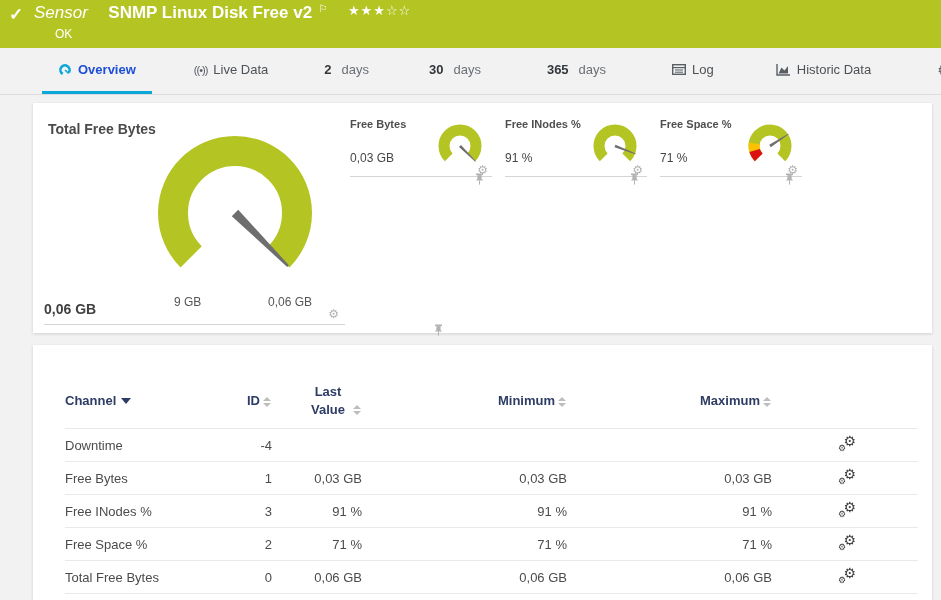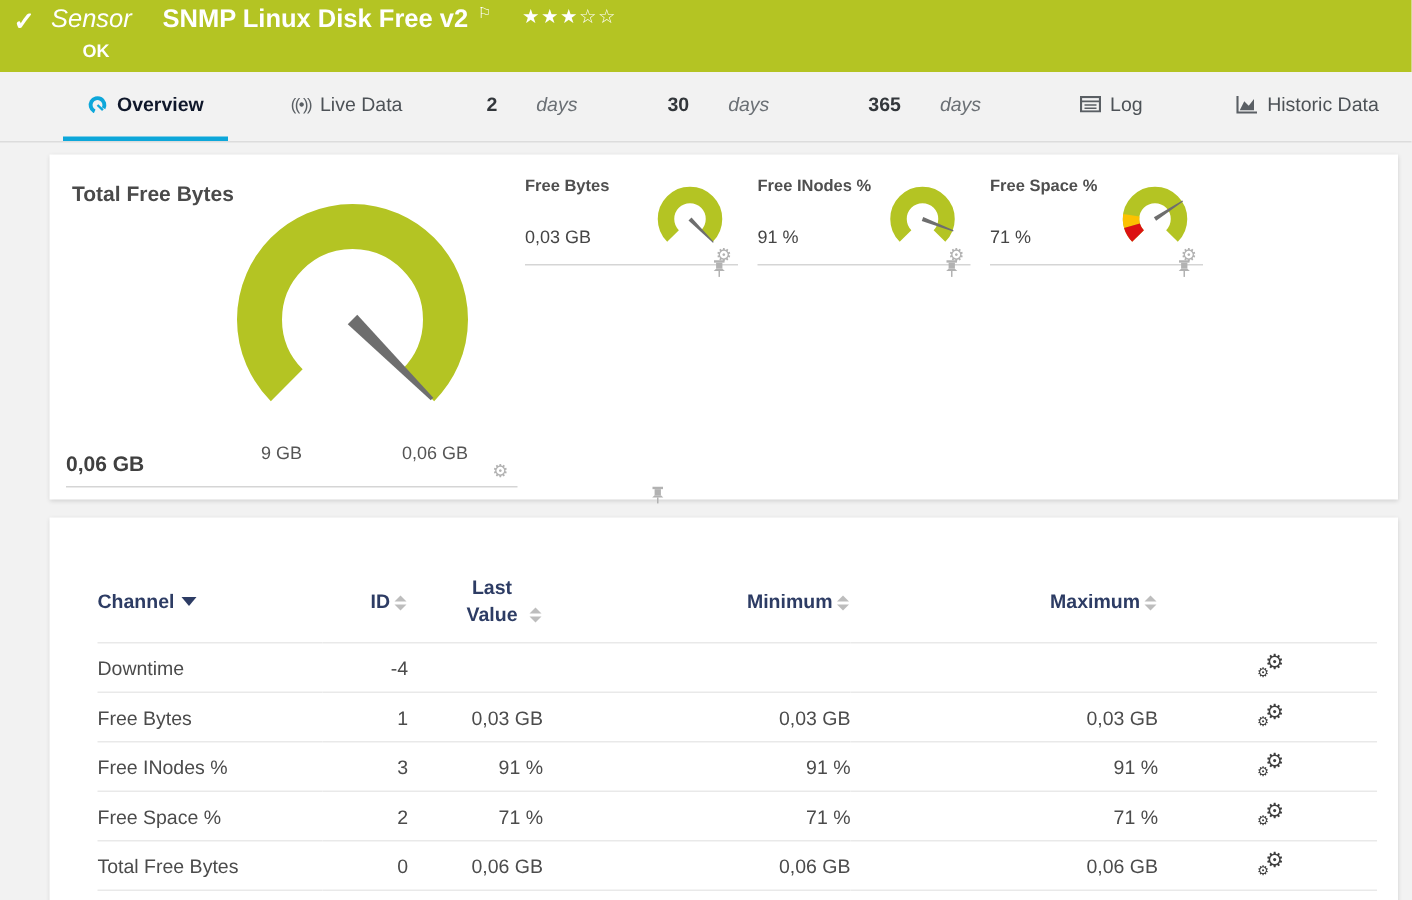--- a/index.html
+++ b/index.html
@@ -8,30 +8,30 @@
 
   
   .hdr { position:absolute; left:0; top:0; width:941px; height:48px;
     background:#b4c423; color:#fff; }
   .hdr .check { position:absolute; left:9px; top:4px; font-size:17px; font-weight:bold; }
   .hdr .titleline { position:absolute; left:34px; top:3px; white-space:nowrap; }
   .hdr .slabel { font-style:italic; font-size:17px; }
   .hdr .sname { font-size:17px; font-weight:bold; margin-left:16px; }
   .hdr .flag { font-size:10px; vertical-align:super; margin-left:2px; }
   .hdr .stars { font-size:13px; letter-spacing:1px; margin-left:16px; vertical-align:3px; }
-  .hdr .ok { position:absolute; left:55px; top:27px; font-size:12px; font-weight:bold; }
+  .hdr .ok { position:absolute; left:55px; top:27px; font-size:12px; font-weight:normal; }
 
   
   .tabbar { position:absolute; left:0; top:48px; width:941px; height:47px;
     border-bottom:1px solid #dcdcdc; display:flex; align-items:stretch; padding-left:30px; }
   .tab { display:flex; align-items:center; gap:6px; padding:0 16px; font-size:13px;
     color:#4d5257; cursor:pointer; border-bottom:3px solid transparent; white-space:nowrap; }
-  .tab.active { border-bottom-color:#0da7da; color:#0f172a; font-weight:bold; }
+  .tab.active { border-bottom-color:#0da7da; color:#1d4ed8; font-weight:bold; }
   .tab .num { font-weight:bold; color:#33373b; }
-  .tab .unit { color:#6b7075; margin-left:20px;font-style:italic; }
+  .tab .unit { color:#6b7075; margin-left:4px; }
   .tab.m1{margin-left:12px} .tab.m2{margin-left:26px} .tab.m3{margin-left:24px}
   .tab.m4{margin-left:28px} .tab.m5{margin-left:34px} .tab.m6{margin-left:30px}
   .tab.m7{margin-left:34px}
   .ticon { display:inline-flex; align-items:center; color:#5a5f64; }
   .broadcast { font-size:11px; letter-spacing:-1px; color:#5a5f64; }
   .gearchar { font-size:14px; color:#5a5f64; line-height:1; }
 
   
   .panel { position:absolute; left:33px; width:899px; background:#fff;
     box-shadow:0 1px 3px rgba(0,0,0,0.14); }

